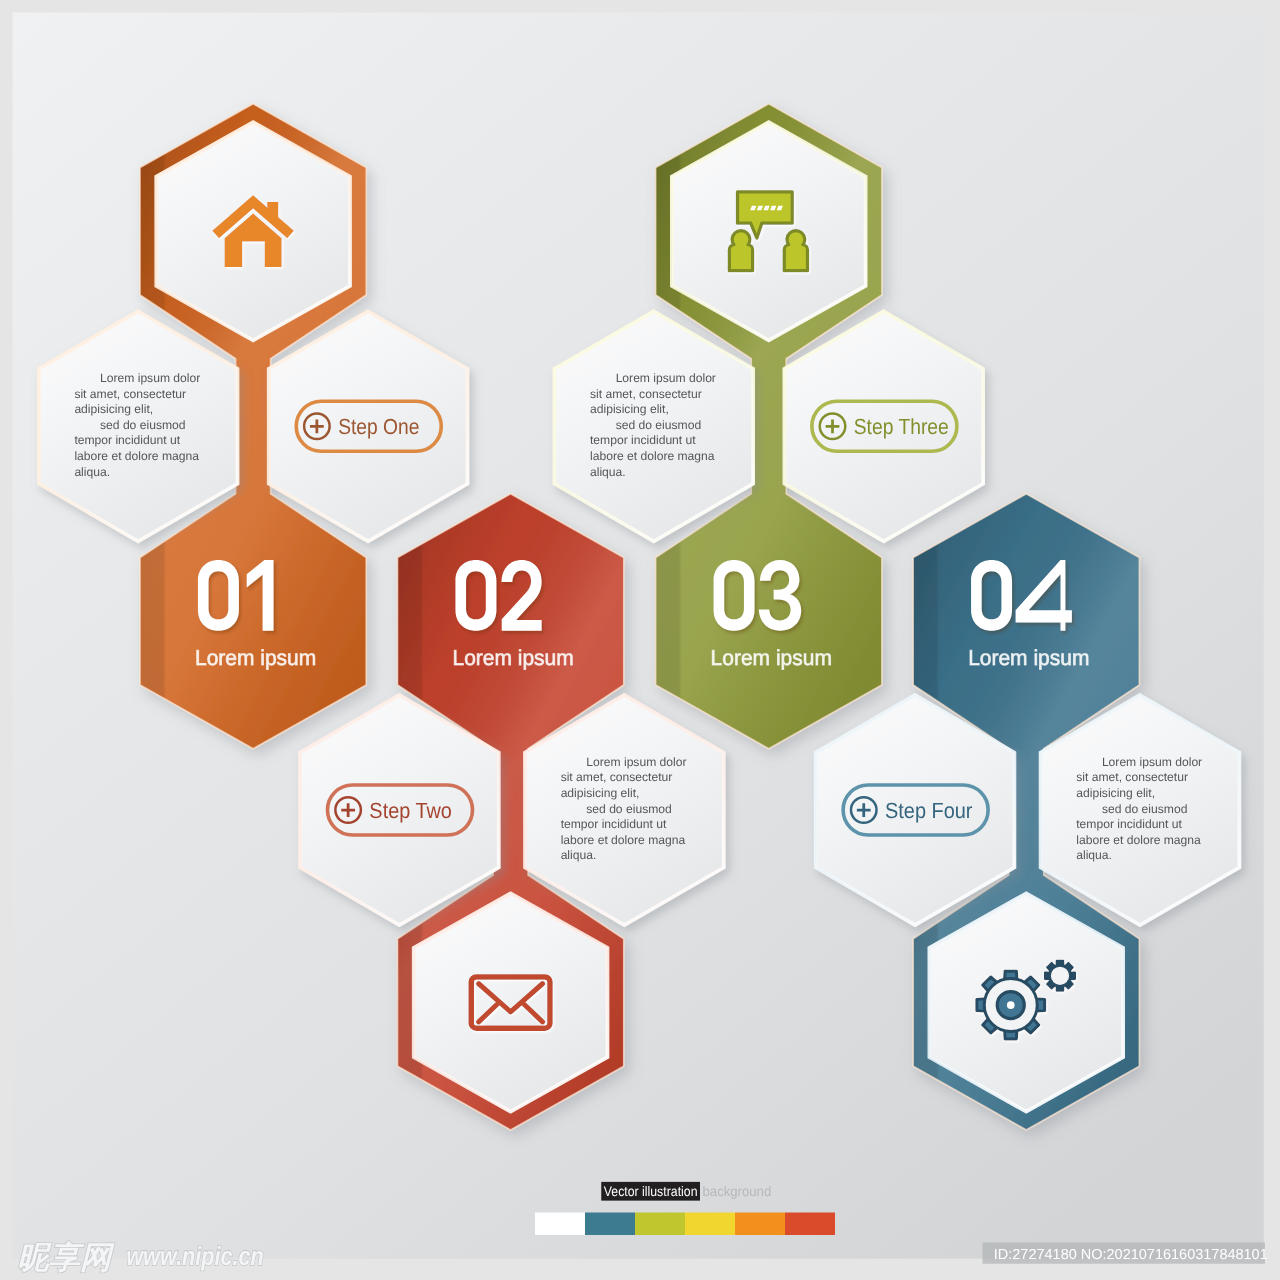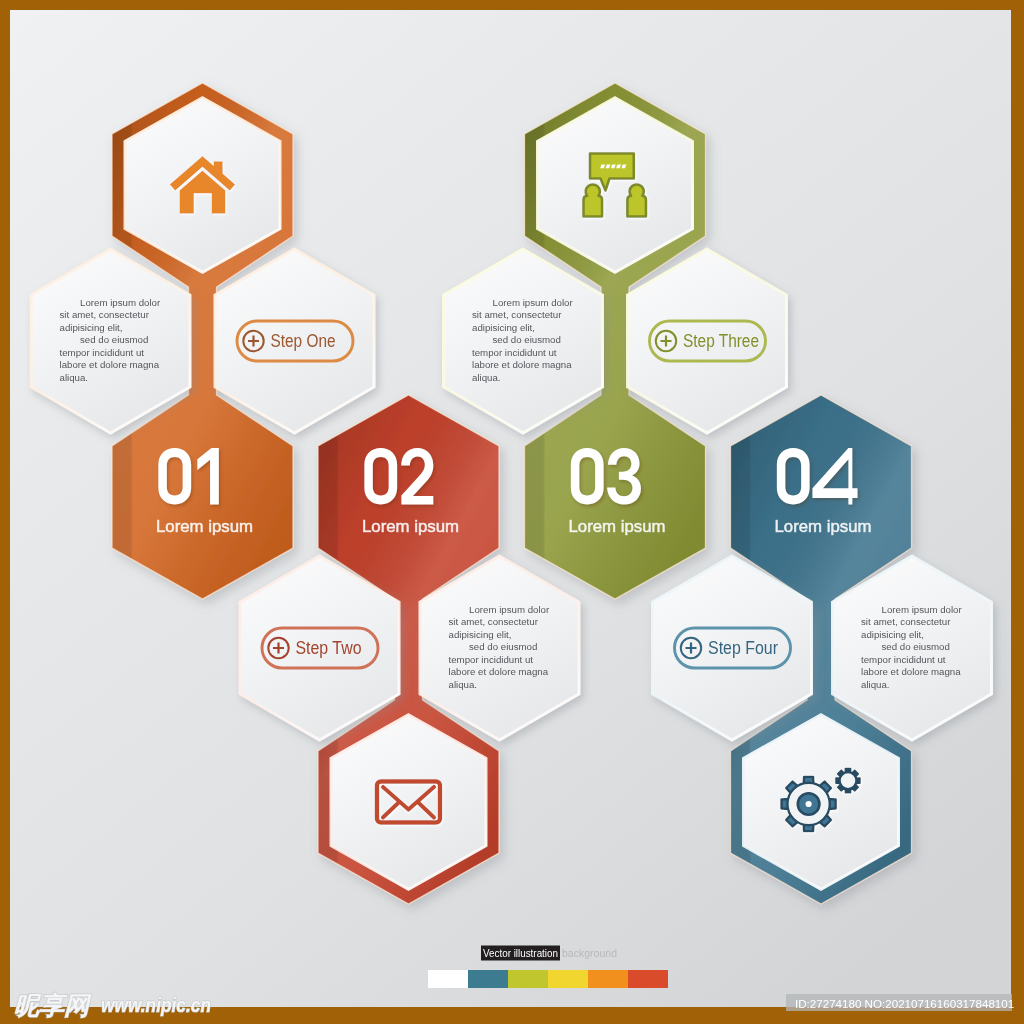--- a/index.html
+++ b/index.html
@@ -1,18 +1,18 @@
 <!DOCTYPE html>
 <html><head>
 <meta charset="utf-8">
 <title>Hexagon Steps Infographic</title>
 <style>
   html,body{margin:0;padding:0;background:#ffffff;}
   body{width:1024px;height:1024px;font-family:"Liberation Sans",sans-serif;overflow:hidden;}
-  #stage{position:relative;width:1024px;height:1024px;background:#a16207;}
+  #stage{position:relative;width:1024px;height:1024px;background:#e5e5e5;}
   #art{position:absolute;left:0;top:0;width:1024px;height:1024px;display:block;}
   text{font-family:"Liberation Sans",sans-serif;}
   .bodytext{font-size:9.7px;fill:#53575b;}
   .captxt{font-size:17.3px;fill:#ffffff;fill-opacity:0.88;stroke:#ffffff;stroke-opacity:0.62;stroke-width:0.7px;}
   .steptxt{font-size:17.5px;}
   .tagtxt{font-size:11px;}
 </style>
 </head>
 <body>
 

